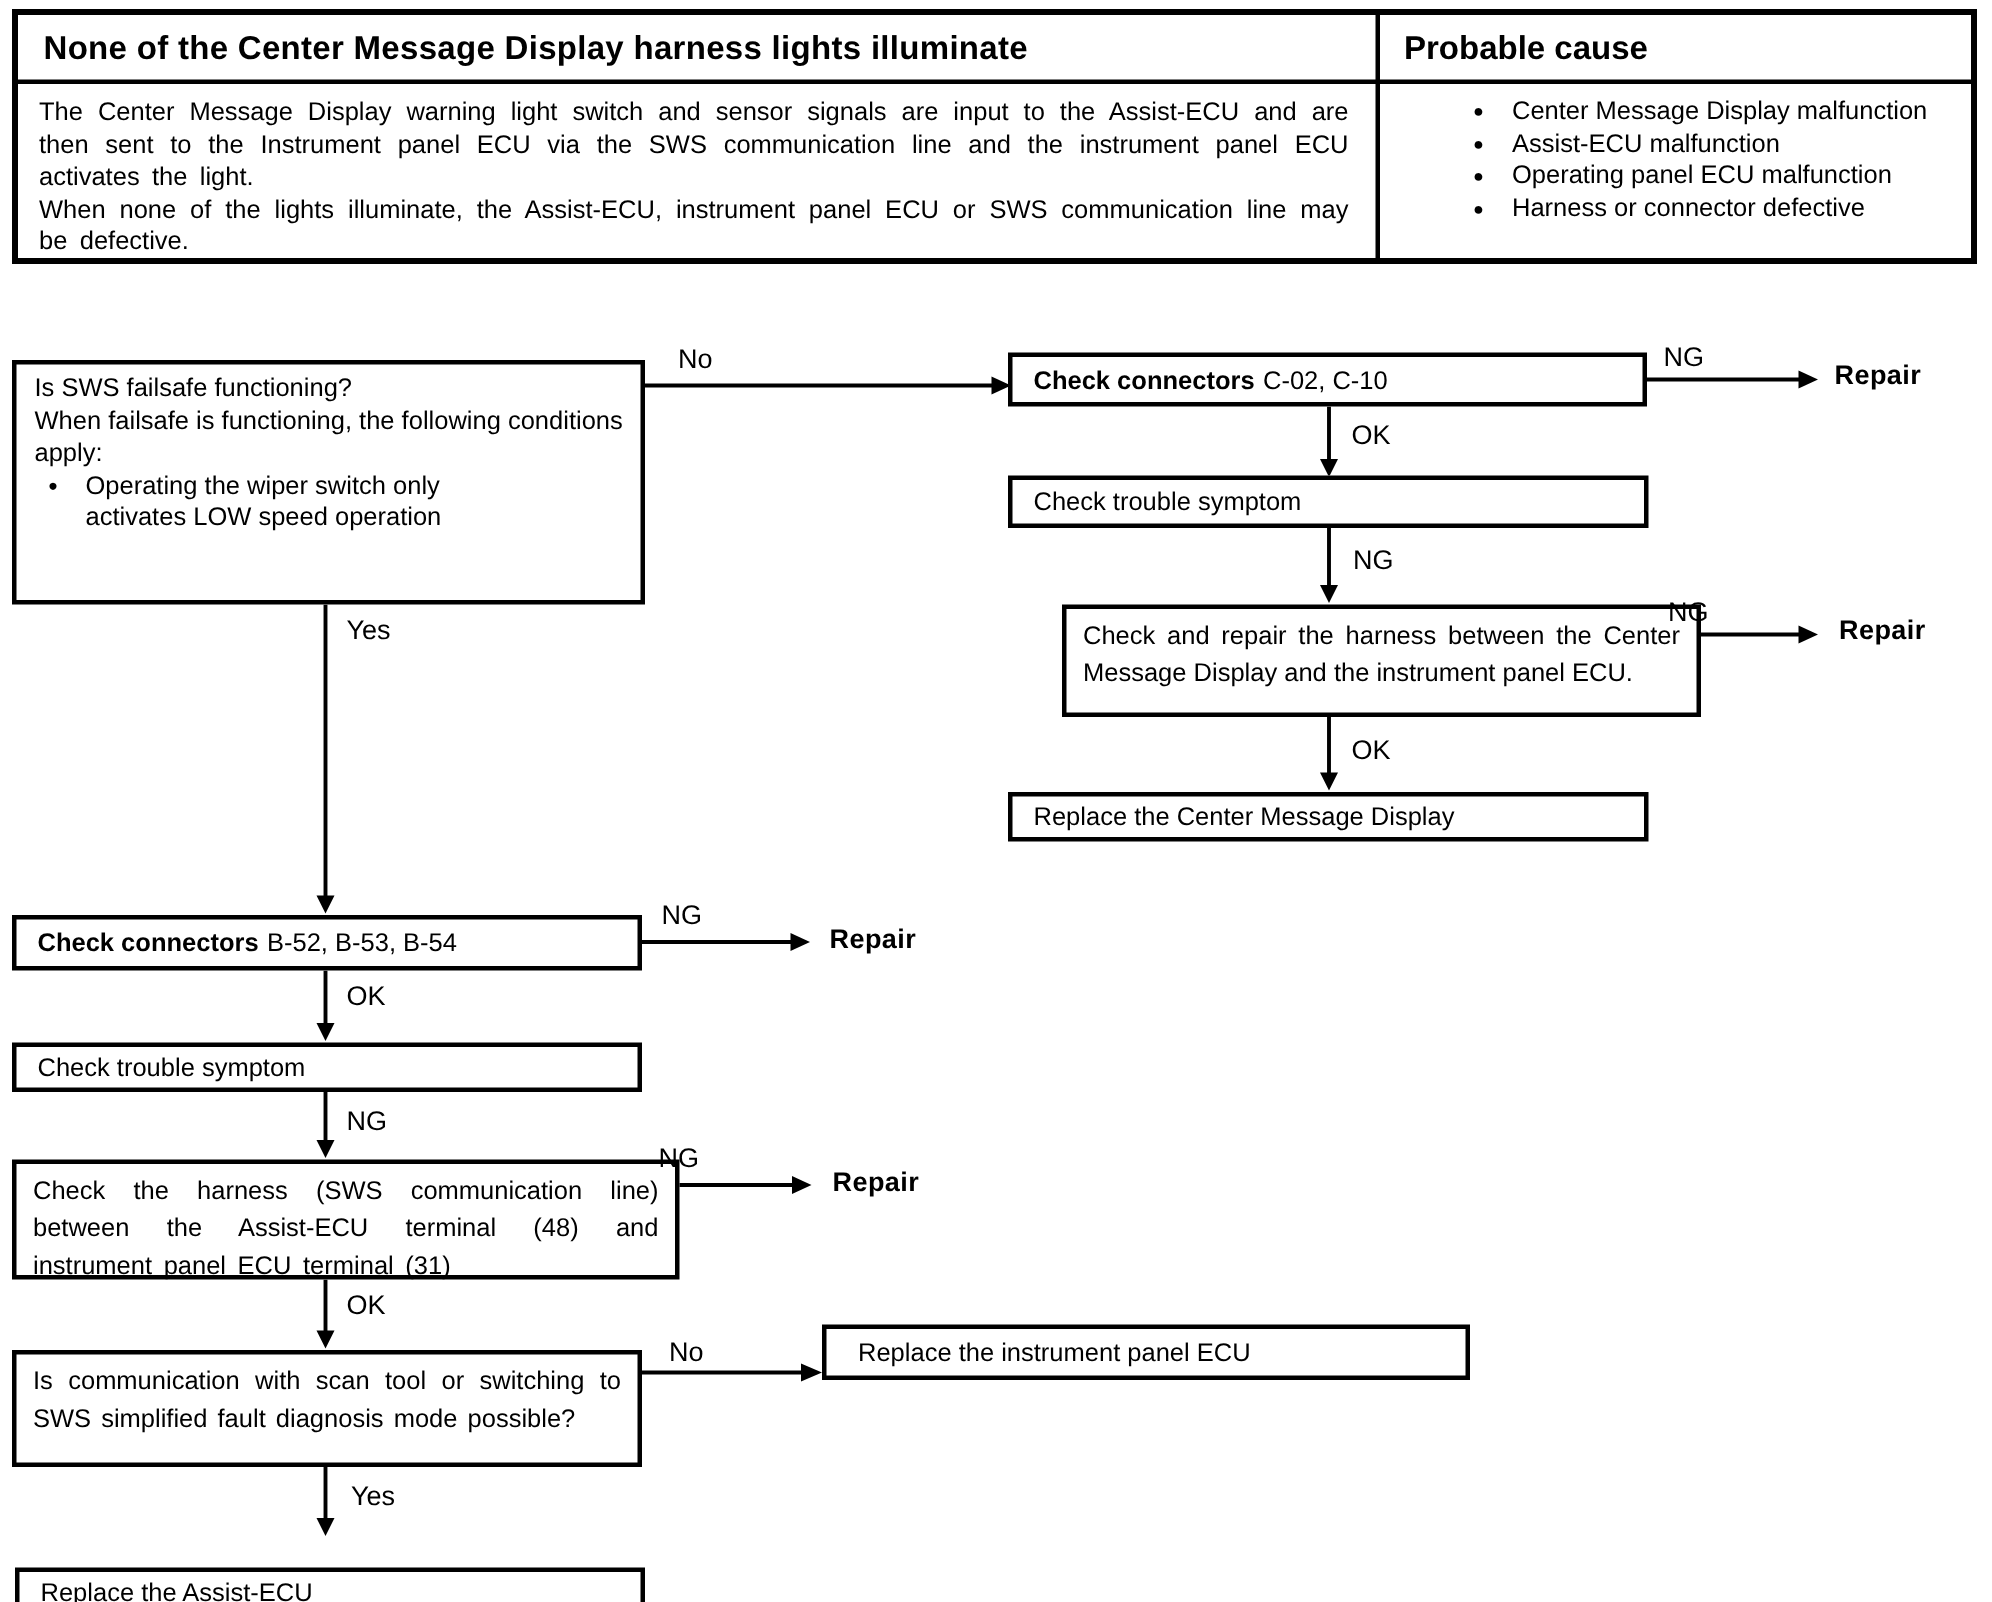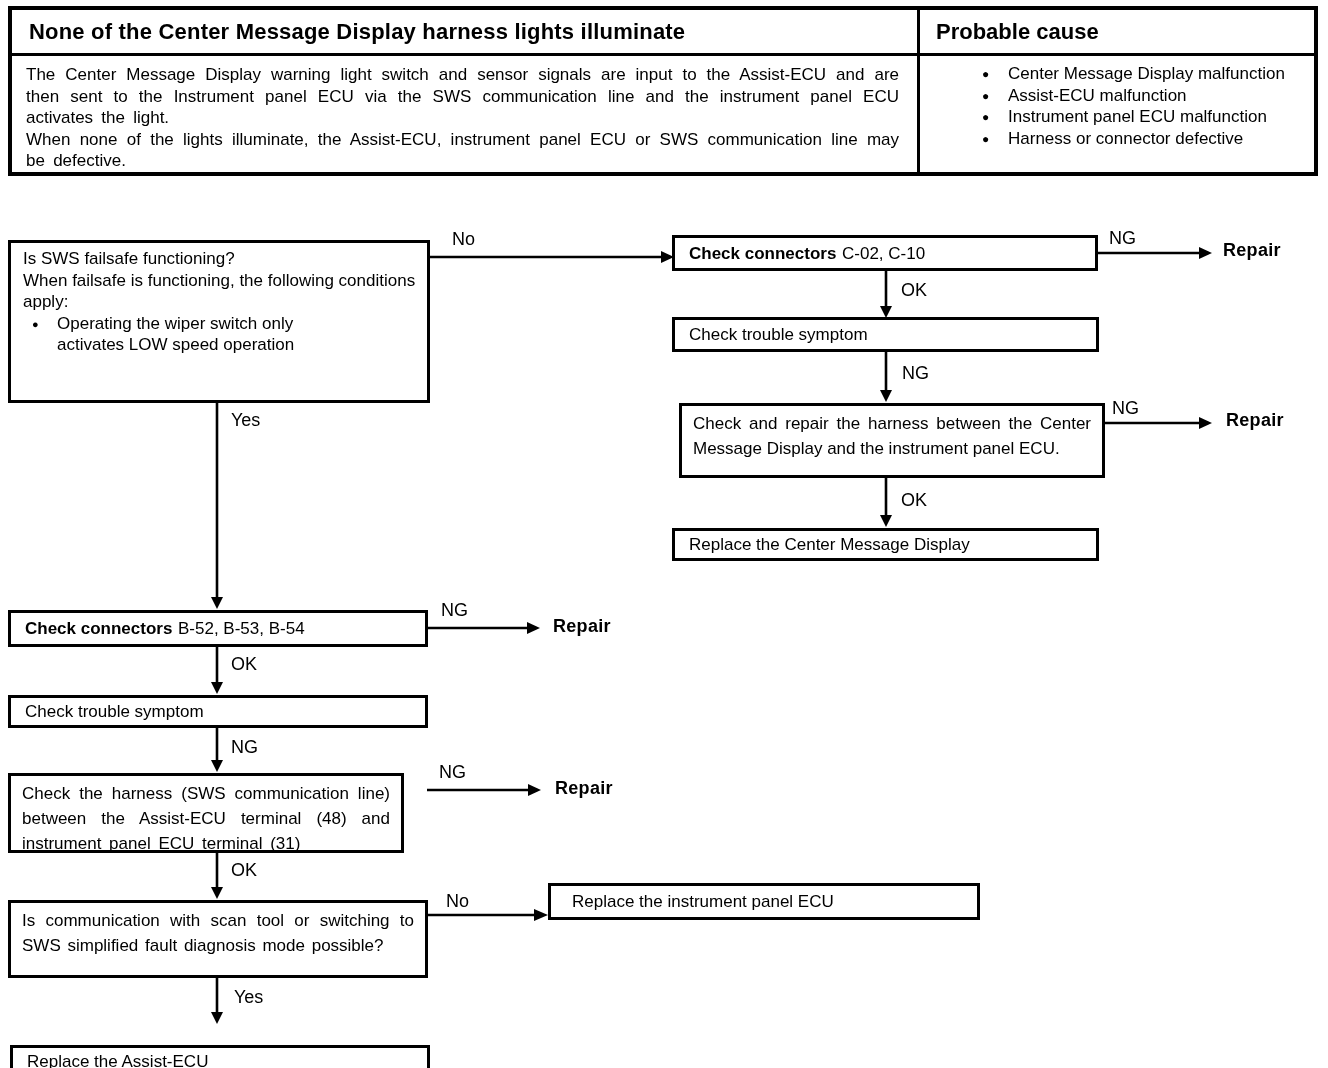--- a/index.html
+++ b/index.html
@@ -78,21 +78,21 @@
     <div class="hdr-hdiv"></div>
     <div class="hdr-title-cell">None of the Center Message Display harness lights illuminate</div>
     <div class="hdr-cause-title">Probable cause</div>
     <div class="hdr-desc">
       <div>The  Center Message Display warning light switch and sensor signals are input to the Assist-ECU and are then sent to the Instrument panel ECU via the SWS communication line and the instrument panel ECU activates the light.</div>
       <div>When none of the lights illuminate, the Assist-ECU, instrument panel ECU or SWS communication line may be defective.</div>
     </div>
     <ul class="cause-list">
       <li>Center Message Display malfunction</li>
       <li>Assist-ECU malfunction</li>
-      <li>Instrument panel ECU malfunction</li>
+      <li>Operating panel ECU malfunction</li>
       <li>Harness or connector defective</li>
     </ul>
   </div>
 
   <svg class="wires" viewBox="0 0 1328 1068">
     <g>
       <line x1="430" y1="257" x2="663" y2="257"></line>
         <polygon points="661,251 674,257 661,263"></polygon>
     </g>
     <g>
@@ -158,32 +158,32 @@
     </ul>
   </div>
 
   <div class="fbox center" style="left:672px; top:235px; width:426px; height:36px;">
     <span class="b">Check connectors</span>
       <span class="rest">C-02, C-10</span>
   </div>
 
   <div class="fbox center" style="left:672px; top:317px; width:427px; height:35px;">Check trouble symptom</div>
 
-  <div class="fbox multi" style="left:679px; top:403px; width:426px; height:75px;">Check and repair the harness between the Center Message Display and the instrument panel ECU.</div>
+  <div class="fbox multi" style="left:708px; top:403px; width:426px; height:75px;">Check and repair the harness between the Center Message Display and the instrument panel ECU.</div>
 
   <div class="fbox center" style="left:672px; top:528px; width:427px; height:33px;">Replace the Center Message Display</div>
 
   <div class="fbox center" style="left:8px; top:610px; width:420px; height:37px;">
     <span class="b">Check connectors</span>
       <span class="rest">B-52, B-53, B-54</span>
   </div>
 
   <div class="fbox center" style="left:8px; top:695px; width:420px; height:33px;">Check trouble symptom</div>
 
-  <div class="fbox multi wspace" style="left:8px; top:773px; width:396px; height:80px;">Check the harness (SWS communication line) between the Assist-ECU terminal (48) and instrument panel ECU terminal (31)</div>
+  <div class="fbox multi wspace" style="left:8px; top:773px; width:445px; height:80px;">Check the harness (SWS communication line) between the Assist-ECU terminal (48) and instrument panel ECU terminal (31)</div>
 
   <div class="fbox multi" style="left:8px; top:900px; width:420px; height:78px; word-spacing:2px;">Is communication with scan tool or switching to SWS simplified fault diagnosis mode possible?</div>
 
   <div class="fbox center" style="left:548px; top:883px; width:432px; height:37px; padding-left:21px;">Replace the instrument panel ECU</div>
 
   <div class="fbox center" style="left:10px; top:1025px; width:420px; height:33px;margin-top:20px;">Replace the Assist-ECU</div>
 
   <span class="clabel" style="left:452px; top:229px;">No</span>
   <span class="clabel" style="left:231px; top:410px;">Yes</span>
   <span class="clabel" style="left:901px; top:280px;">OK</span>

